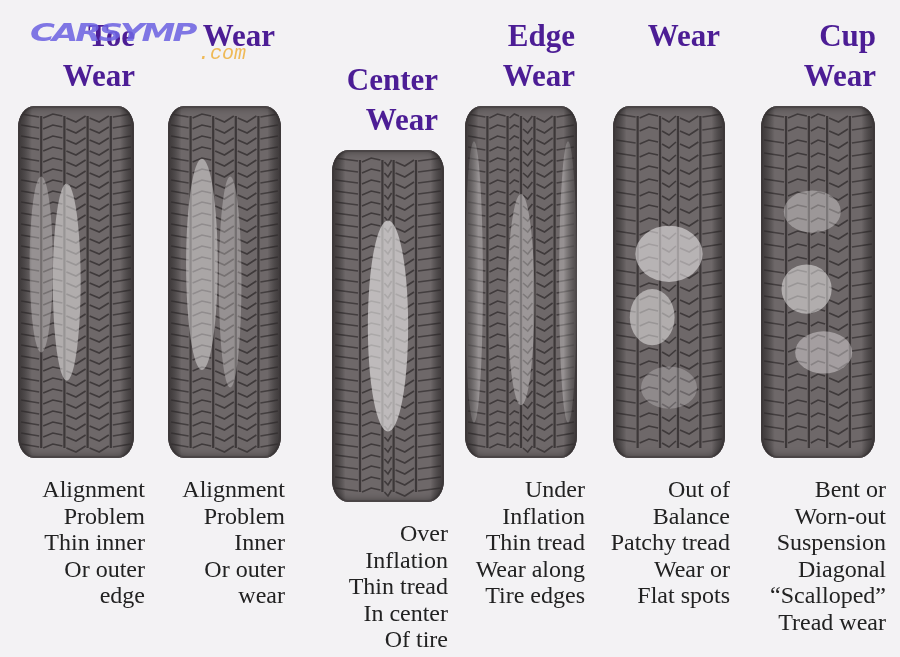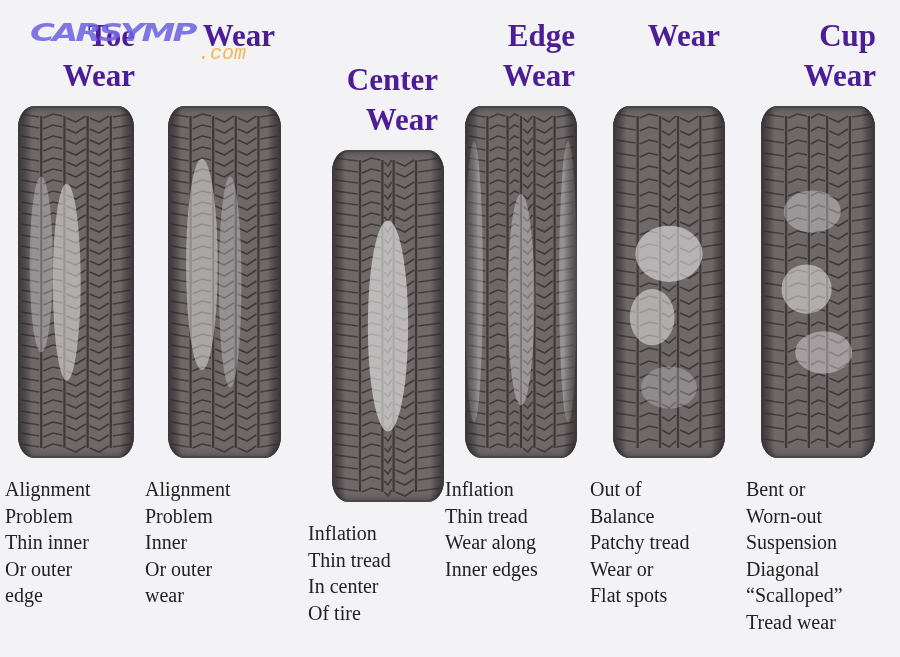--- a/index.html
+++ b/index.html
@@ -28,22 +28,22 @@
       position: absolute; top: 106px;
       height: 352px;
       border-radius: 16px / 22px;
       background-color: #6e6869;
       overflow: hidden;
       box-shadow: inset 0 0 0 2px #4a4546, inset 0 0 10px rgba(0,0,0,.55);
     }
     .tire svg { position: absolute; left: 0; top: 0; width: 100%; height: 100%; }
     .desc {
       position: absolute; top: 476px; left: -10px; right: -10px;
-      text-align: left;
-      font-size: 20px;
+      text-align: right;
+      font-size: 24px;
       line-height: 26.5px;
       color: #222;
     }
     .desc div { white-space: nowrap; }
     .watermark {
       position: absolute; left: 30px; top: 16px;
       width: 250px; height: 60px; pointer-events: none;
     }
     .wm-main {
       position: absolute; left: 0; top: 2px;
@@ -614,20 +614,21 @@
           <path d="M30 342 L39.2 338 L48.4 340" fill="none" stroke="#3f3a3b" stroke-width="1.6"></path>
           <path d="M52.4 342 L56 346 L59.60000000000001 340" fill="none" stroke="#3f3a3b" stroke-width="1.6"></path>
           <path d="M63.60000000000001 342 L72.80000000000001 346 L82 340" fill="none" stroke="#3f3a3b" stroke-width="1.6"></path>
           <line x1="3" y1="338" x2="26" y2="341" stroke="#433e3f" stroke-width="1.6"></line>
           <line x1="86" y1="341" x2="109" y2="338" stroke="#433e3f" stroke-width="1.6"></line>
           <ellipse cx="56" cy="176" rx="20.16" ry="105.6" fill="#f4f1f2" opacity="0.6"></ellipse>
           <rect x="0" y="0" width="112" height="352" fill="url(#sh2)"></rect>
         </svg>
       </div>
     <div class="desc">
+      <div>Over</div>
       <div>Inflation</div>
       <div>Thin tread</div>
       <div>In center</div>
       <div>Of tire</div>
     </div>
   </div>
 
   <div class="col" style="left:455px;width:120px;">
     <div class="heading">
       <div>Edge</div>
@@ -834,24 +835,25 @@
           <path d="M71.44 342 L79.52000000000001 346 L87.60000000000001 340" fill="none" stroke="#3f3a3b" stroke-width="1.6"></path>
           <line x1="3" y1="338" x2="20.400000000000002" y2="341" stroke="#433e3f" stroke-width="1.6"></line>
           <line x1="91.60000000000001" y1="341" x2="109" y2="338" stroke="#433e3f" stroke-width="1.6"></line>
           <ellipse cx="56" cy="193.60000000000002" rx="13.44" ry="105.6" fill="#f4f1f2" opacity="0.35"></ellipse>
           <ellipse cx="8.96" cy="176" rx="8.96" ry="140.8" fill="#f4f1f2" opacity="0.3"></ellipse>
           <ellipse cx="103.04" cy="176" rx="8.96" ry="140.8" fill="#f4f1f2" opacity="0.3"></ellipse>
           <rect x="0" y="0" width="112" height="352" fill="url(#sh3)"></rect>
         </svg>
       </div>
     <div class="desc">
+      <div>Under</div>
       <div>Inflation</div>
       <div>Thin tread</div>
       <div>Wear along</div>
-      <div>Inner edges</div>
+      <div>Tire edges</div>
     </div>
   </div>
 
   <div class="col" style="left:600px;width:120px;">
     <div class="heading">
       <div>Wear</div>
     </div>
     <div class="tire tire-patch" style="left:13px;width:112px;">
         <svg viewBox="0 0 112 352" preserveAspectRatio="none">
           <defs>

